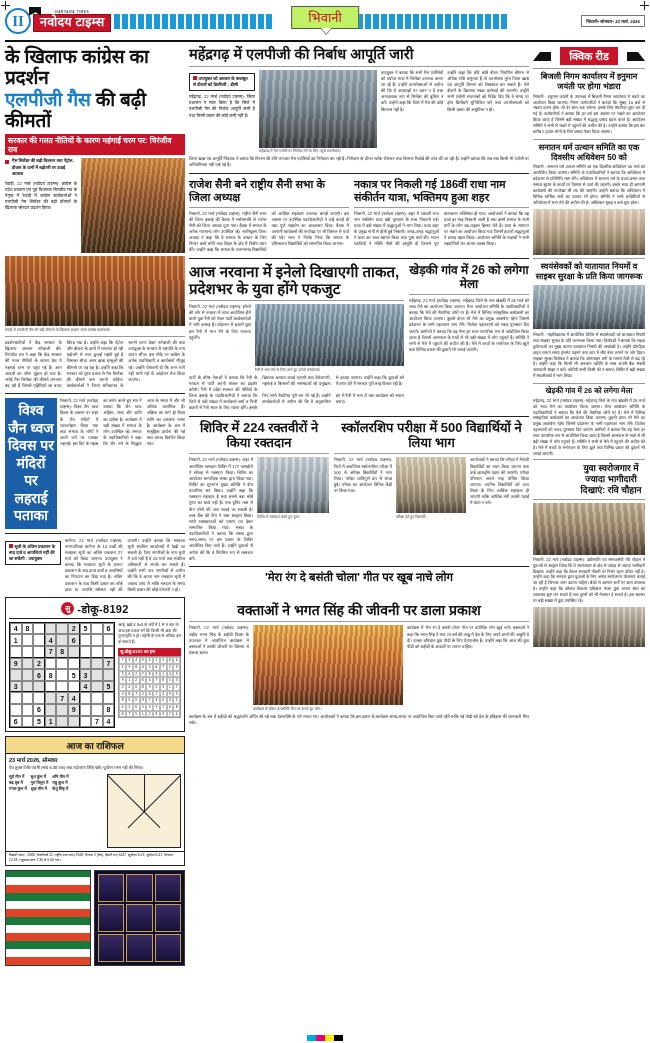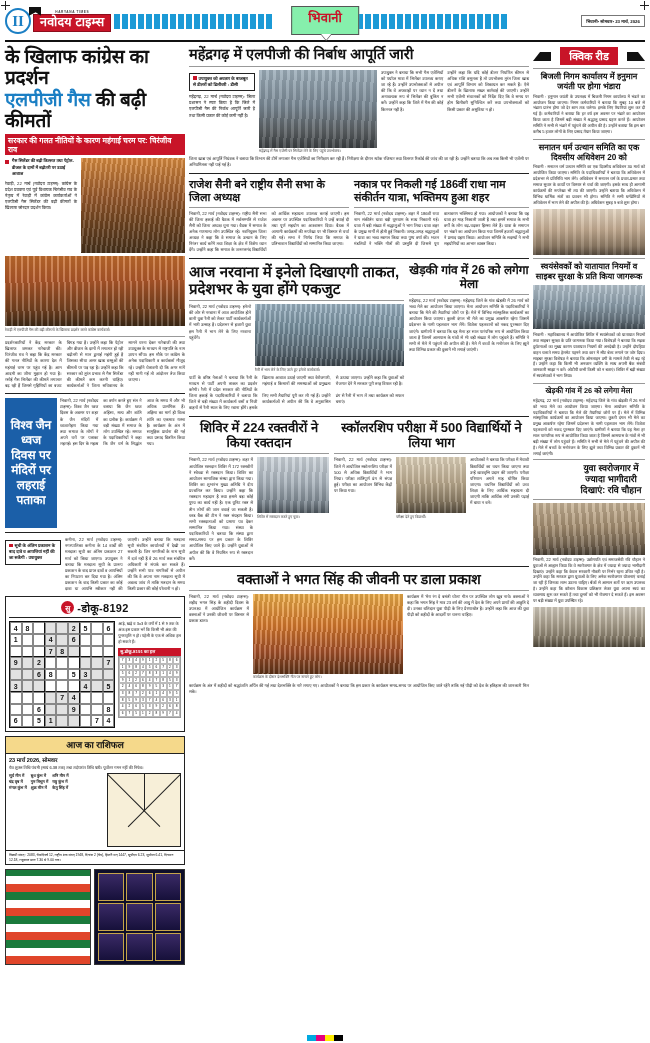--- a/index.html
+++ b/index.html
@@ -34,22 +34,22 @@
     border:1px solid #8d0d1c; line-height:1.1; white-space:nowrap;
   }
   .logo-flag {
     position:absolute; left:-4px; top:-3px; width:12px; height:9px;
     background:#111; clip-path:polygon(0 0,100% 0,100% 100%,55% 62%,0 100%);
   }
   .bar-strip { flex:1 1 auto; height:15px; display:flex; gap:2px; overflow:hidden; margin:0 3px; }
   .bar-strip i { display:block; width:6px; background:#1b9ad6; height:100%; flex:0 0 auto; }
   .edition-tag {
     position:absolute; left:50%; top:0px; transform:translateX(-50%);
-    background:#86efac; border:1px solid #555; padding:1px 16px 8px;
-    font-weight:bold; font-size:13px; color:#c81428; z-index:5;
+    background:#bef264; border:1px solid #555; padding:1px 16px 2px;
+    font-weight:normal; font-size:13px; color:#c81428; z-index:5;
   }
   .edition-tag:after{
     content:""; position:absolute; left:50%; bottom:-6px; margin-left:-4px;
     width:0;height:0;border-left:5px solid transparent;border-right:5px solid transparent;
     border-top:6px solid #fff; filter:drop-shadow(0 1px 0 #555);
   }
   .dateline {
     border:1px solid #777; background:#fff; font-size:4.4px; font-weight:bold;
     padding:2px 4px; white-space:nowrap; color:#111; flex:0 0 auto;
   }
@@ -151,22 +151,22 @@
   }
   .qr-head .wingL{ left:0; border-left:7px solid transparent;}
   .qr-head .wingR{ right:0; border-right:7px solid transparent;}
   .qr-item { margin-bottom:4px; }
   .qr-title { font-size:8.2px; font-weight:bold; line-height:1.2; text-align:center; }
   .qr-body { font-size:4.05px; line-height:1.45; text-align:justify; margin-top:2px; }
 
   
   .jain-box { display:flex; gap:3px; }
   .jain-tag {
-    background:#1b5fa8; color:#fff; font-weight:bold; font-size:12px;
-    line-height:1.25; padding:20px 3px; width:52px; flex:0 0 52px; text-align:center;
+    background:#1b5fa8; color:#fff; font-weight:bold; font-size:14px;
+    line-height:1.25; padding:4px 3px; width:52px; flex:0 0 52px; text-align:center;
   }
   .two-col { column-count:2; column-gap:5px; }
   .three-col { column-count:3; column-gap:5px; }
 
   .kicker-box {
     border:1px solid #222; padding:2px 3px; font-size:4.4px; font-weight:bold;
     line-height:1.4; margin:3px 0;
   }
   .kicker-box .sq { display:inline-block;width:3.5px;height:3.5px;background:#c81428;margin-right:2px;}
 
@@ -652,21 +652,22 @@
               <div class="photo-cap">परीक्षा देते हुए विद्यार्थी।</div>
             </div>
             <div class="body-txt" style="flex:1 1 auto;">आयोजकों ने बताया कि परीक्षा में मेधावी विद्यार्थियों का चयन किया जाएगा तथा उन्हें छात्रवृत्ति प्रदान की जाएगी। परीक्षा परिणाम अगले माह घोषित किया जाएगा। चयनित विद्यार्थियों को उच्च शिक्षा के लिए आर्थिक सहायता दी जाएगी ताकि आर्थिक तंगी उनकी पढ़ाई में बाधा न बने।</div>
           </div>
         </div>
       </div>
 
       <div class="rule"></div>
 
       <div>
-        <div class="hl2 center-hl" style="font-size:14px;margin-top:1px;text-align:center;">वक्ताओं ने भगत सिंह की जीवनी पर डाला प्रकाश</div>
+        <div class="hl3 center-hl" style="font-size:11.5px;">'मेरा रंग दे बसंती चोला' गीत पर खूब नाचे लोग</div>
+        <div class="hl2 center-hl" style="font-size:14px;margin-top:18px;text-align:center;">वक्ताओं ने भगत सिंह की जीवनी पर डाला प्रकाश</div>
         <div class="rule-thin"></div>
         <div style="display:flex;gap:4px;">
           <div class="body-txt" style="width:60px;flex:0 0 60px;">भिवानी, 22 मार्च (नवोदय टाइम्स): शहीद भगत सिंह के शहीदी दिवस के उपलक्ष्य में आयोजित कार्यक्रम में वक्ताओं ने उनकी जीवनी पर विस्तार से प्रकाश डाला।</div>
           <div style="width:150px;flex:0 0 150px;">
             <div class="photo stage" style="height:80px;"></div>
             <div class="photo-cap">कार्यक्रम के दौरान देशभक्ति गीत पर नाचते हुए लोग।</div>
           </div>
           <div class="body-txt" style="flex:1 1 auto;">कार्यक्रम में 'मेरा रंग दे बसंती चोला' गीत पर उपस्थित लोग खूब नाचे। वक्ताओं ने कहा कि भगत सिंह ने मात्र 23 वर्ष की आयु में देश के लिए अपने प्राणों की आहुति दे दी। उनका बलिदान युवा पीढ़ी के लिए प्रेरणास्रोत है। उन्होंने कहा कि आज की युवा पीढ़ी को शहीदों के आदर्शों पर चलना चाहिए।</div>
         </div>
         <div class="body-txt" style="margin-top:2px;">कार्यक्रम के अंत में शहीदों को श्रद्धांजलि अर्पित की गई तथा देशभक्ति के नारे लगाए गए। आयोजकों ने बताया कि इस प्रकार के कार्यक्रम समय-समय पर आयोजित किए जाते रहेंगे ताकि नई पीढ़ी को देश के इतिहास की जानकारी मिल सके।</div>
@@ -682,21 +683,21 @@
       </div>
       <div class="rule-thin"></div>
 
       <div class="qr-item">
         <div class="qr-title">बिजली निगम कार्यालय में हनुमान जयंती पर होगा भंडारा</div>
         <div class="qr-body">भिवानी : हनुमान जयंती के उपलक्ष्य में बिजली निगम कार्यालय में भंडारे का आयोजन किया जाएगा। निगम कर्मचारियों ने बताया कि सुबह 10 बजे से भंडारा प्रारंभ होगा जो देर शाम तक चलेगा। इसके लिए तैयारियां शुरू कर दी गई हैं। कर्मचारियों ने बताया कि हर वर्ष इस अवसर पर भंडारे का आयोजन किया जाता है जिसमें बड़ी संख्या में श्रद्धालु प्रसाद ग्रहण करते हैं। आयोजन समिति ने सभी से भंडारे में पहुंचने की अपील की है। उन्होंने बताया कि इस बार करीब 5 हजार लोगों के लिए प्रसाद तैयार किया जाएगा।</div>
       </div>
       <div class="rule-thin"></div>
 
       <div class="qr-item">
-        <div class="qr-title">सनातन धर्म उत्थान समिति का एक दिवसीय अधिवेशन 20 को</div>
+        <div class="qr-title">सनातन धर्म उत्थान समिति का एक दिवसीय अधिवेशन 50 को</div>
         <div class="qr-body">भिवानी : सनातन धर्म उत्थान समिति का एक दिवसीय अधिवेशन 30 मार्च को आयोजित किया जाएगा। समिति के पदाधिकारियों ने बताया कि अधिवेशन में प्रदेशभर से प्रतिनिधि भाग लेंगे। अधिवेशन में सनातन धर्म के प्रचार-प्रसार तथा समाज सुधार के कार्यों पर विस्तार से चर्चा की जाएगी। इसके साथ ही आगामी कार्यक्रमों की रूपरेखा भी तय की जाएगी। उन्होंने बताया कि अधिवेशन में विभिन्न धार्मिक संतों का प्रवचन भी होगा। समिति ने सभी धर्मप्रेमियों से अधिवेशन में भाग लेने की अपील की है। अधिवेशन सुबह 9 बजे शुरू होगा।</div>
       </div>
       <div class="photo portrait" style="height:46px;margin-top:3px;"></div>
       <div class="rule-thin"></div>
 
       <div class="qr-item">
         <div class="qr-title">स्वयंसेवकों को यातायात नियमों व साइबर सुरक्षा के प्रति किया जागरूक</div>
         <div class="photo small-news" style="height:44px;margin:3px 0;"></div>
         <div class="qr-body">भिवानी : महाविद्यालय में आयोजित शिविर में स्वयंसेवकों को यातायात नियमों तथा साइबर सुरक्षा के प्रति जागरूक किया गया। विशेषज्ञों ने बताया कि सड़क दुर्घटनाओं का मुख्य कारण यातायात नियमों की अनदेखी है। उन्होंने दोपहिया वाहन चलाते समय हेलमेट पहनने तथा कार में सीट बेल्ट लगाने पर जोर दिया। साइबर सुरक्षा विशेषज्ञ ने बताया कि ऑनलाइन ठगी के मामले तेजी से बढ़ रहे हैं। उन्होंने कहा कि किसी भी अनजान व्यक्ति के साथ अपनी बैंक संबंधी जानकारी साझा न करें। ओटीपी कभी किसी को न बताएं। शिविर में बड़ी संख्या में स्वयंसेवकों ने भाग लिया।</div>
       </div>

